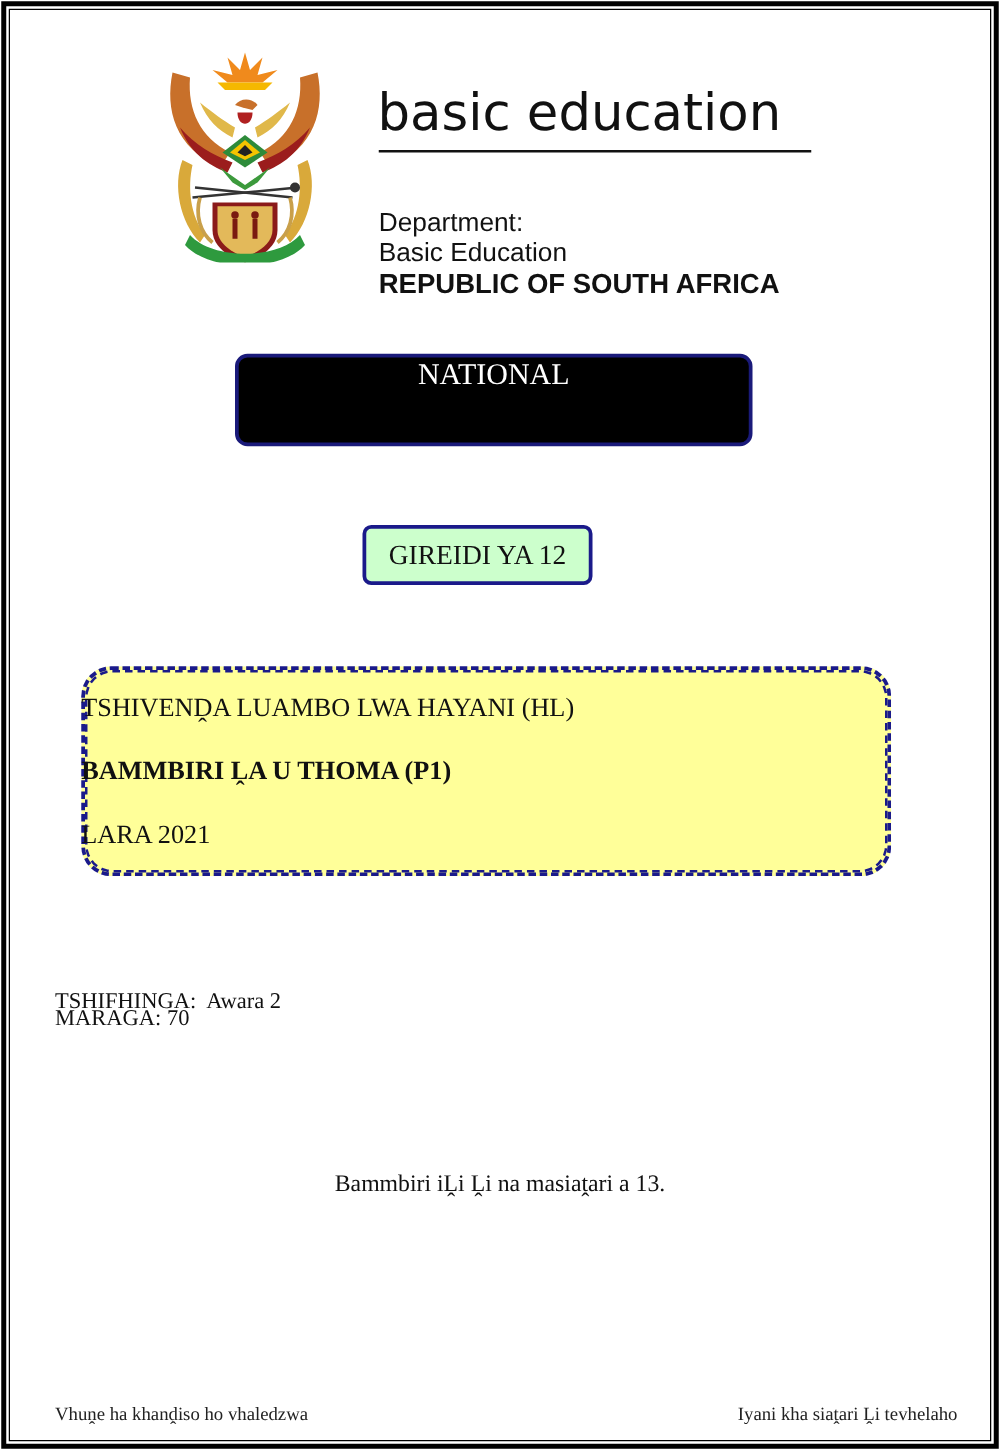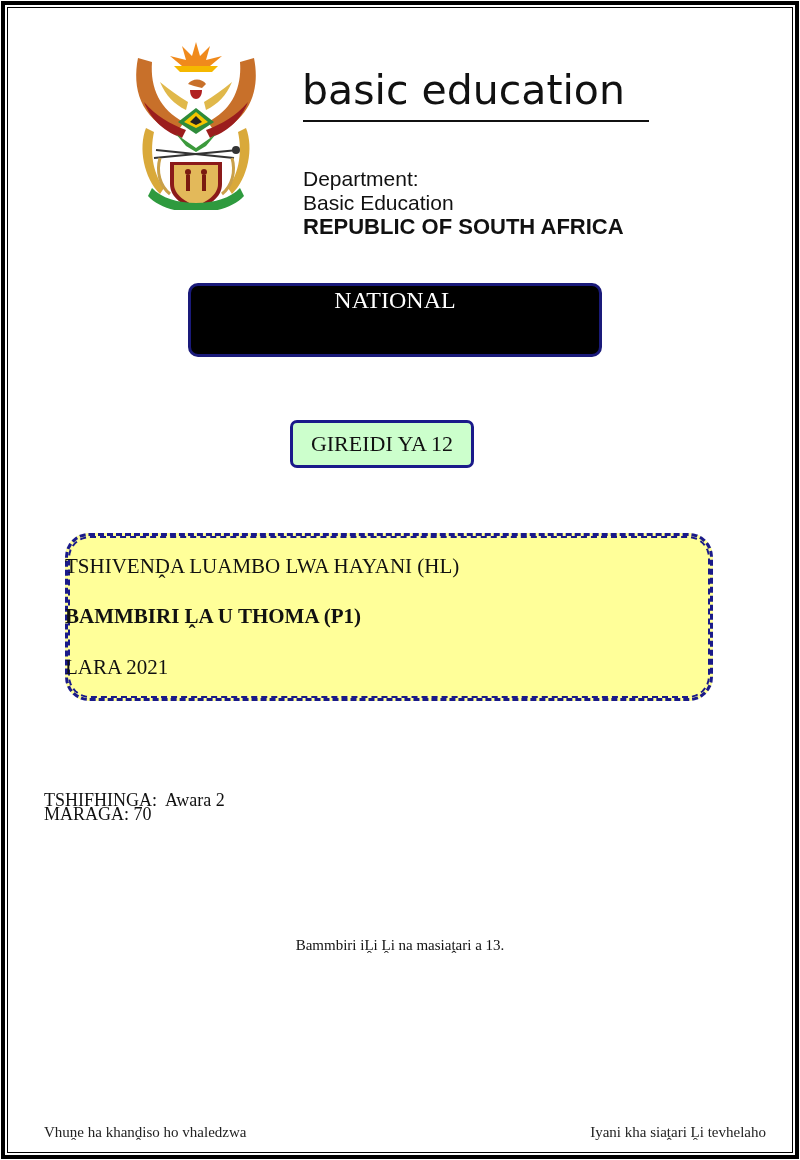--- a/index.html
+++ b/index.html
@@ -58,21 +58,21 @@
       position: absolute; left: 65px; width: 648px; font-size: 21px; color: #111;
     }
     .subject-1 { top: 554px; }
     .subject-2 { top: 604px; font-weight: bold; }
     .subject-3 { top: 655px; }
 
     .meta-line { position: absolute; left: 44px; font-size: 18px; color: #111; }
     .meta-1 { top: 776px; margin-top: 28px; }
     .meta-2 { top: 790px; }
     .pages-line {
-      position: absolute; left: 0; width: 800px; top: 937px; text-align: center; font-size: 15px; color: #111;
+      position: absolute; left: 0; width: 800px; top: 937px; text-align: center; font-size: 19px; color: #111;
     }
     .footer-left { position: absolute; left: 44px; top: 1124px; font-size: 15px; color: #222; text-align: right; }
     .footer-right { position: absolute; right: 34px; top: 1124px; font-size: 15px; color: #222; }
   </style>
 </head>
 <body>
 
 <div class="page-border-outer"></div>
 <div class="page-border-inner"></div>
 

